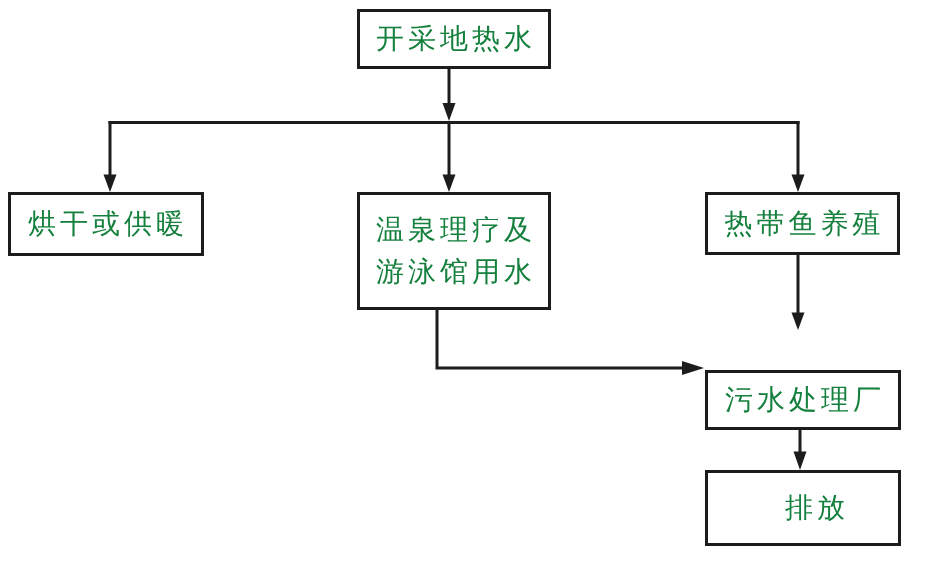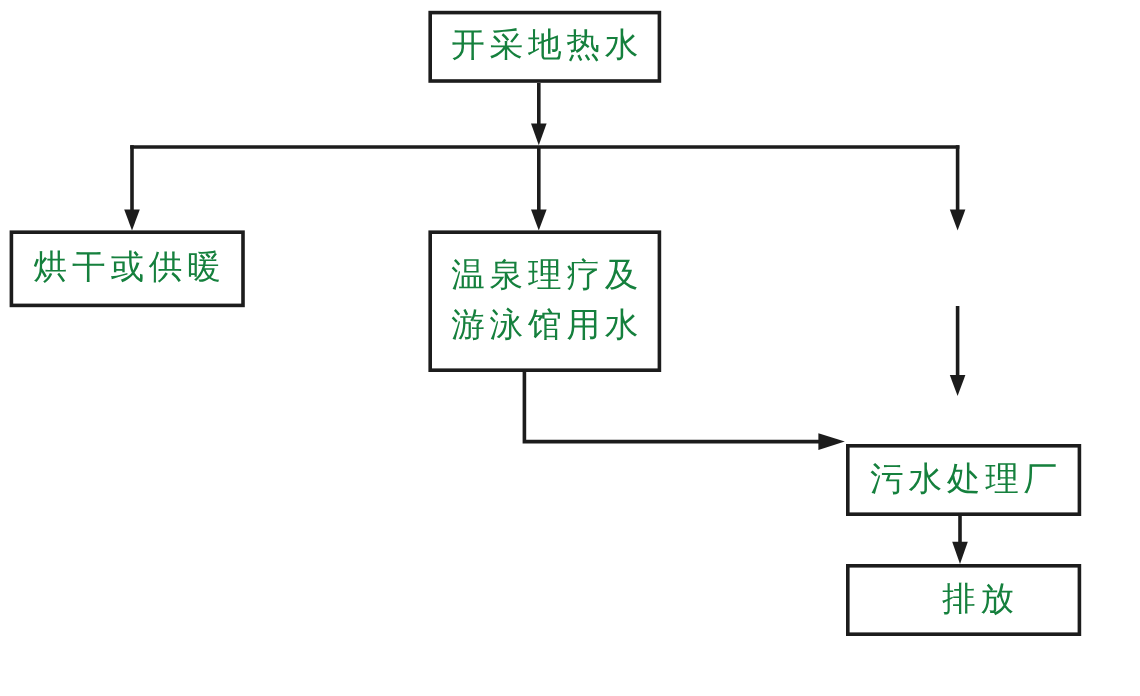--- a/index.html
+++ b/index.html
@@ -30,21 +30,21 @@
     color: #15803d;
     text-align: center;
     line-height: 1.5;
     z-index: 2;
   }
   .n-extract   { left: 357px; top: 9px;   width: 194px; height: 60px;  }
   .n-dry       { left: 8px;   top: 192px; width: 196px; height: 64px;  }
   .n-spa       { left: 357px; top: 192px; width: 194px; height: 118px; }
   .n-fish      { left: 705px; top: 192px; width: 195px; height: 63px;  }
   .n-sewage    { left: 705px; top: 330px; width: 196px; height: 60px; margin-top: 40px;  }
-  .n-discharge { left: 705px; top: 470px; width: 196px; height: 60px; padding-left: 24px;  }
+  .n-discharge { left: 705px; top: 470px; width: 196px; height: 76px; padding-left: 24px;  }
   .edges-layer {
     position: absolute;
     left: 0;
     top: 0;
     z-index: 1;
     pointer-events: none;
   }
   .edges-layer line, .edges-layer path {
     stroke: #1c1c1c;
     stroke-width: 3;
@@ -108,20 +108,23 @@
 
   <div class="node n-spa">
     <span>温泉理疗及</span>
     <span>游泳馆用水</span>
   </div>
 
   <div class="node n-dry">
     <span>烘干或供暖</span>
   </div>
 
+  <div class="node n-fish">
+    <span>热带鱼养殖</span>
+  </div>
 
   <div class="node n-sewage">
     <span>污水处理厂</span>
   </div>
 
   <div class="node n-discharge">
     <span>排放</span>
   </div>
 
 </div>

